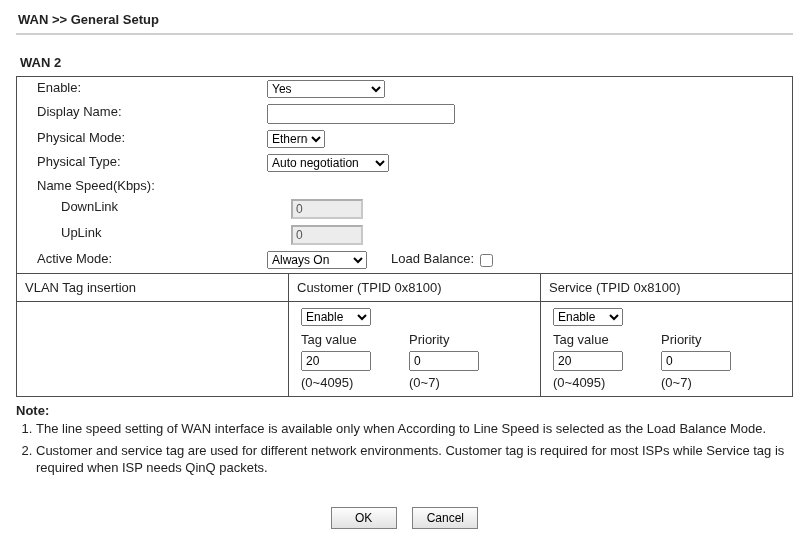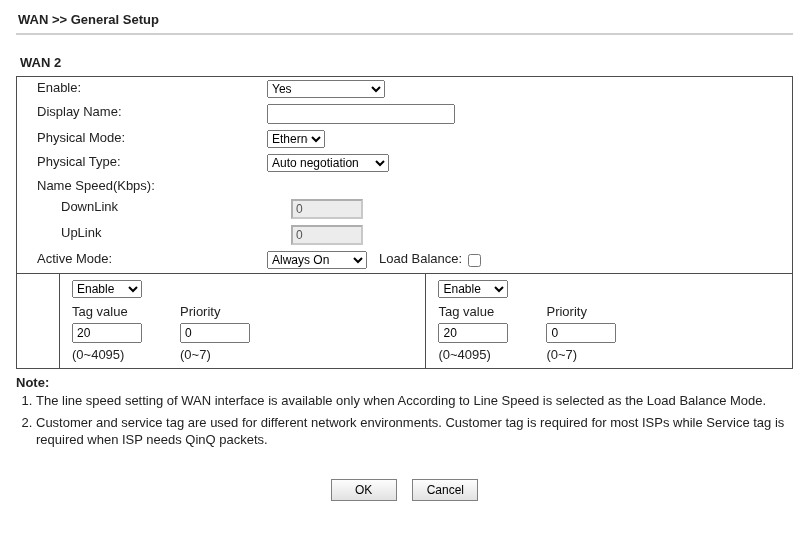--- a/index.html
+++ b/index.html
@@ -65,21 +65,21 @@
   select.active { width: 100px; }
   select.vlan-enable { width: 70px; }
   input[type="text"] {
     font-size: 12px;
     padding: 1px 3px;
   }
   input.display-name { width: 178px; }
   input.speed { width: 62px; background: #ececec; }
   input.tagval { width: 60px; }
   input.prio { width: 60px; }
-  .lb-label { margin-left: 12px; }
+  .lb-label { margin-left: 24px; }
   .vlan-col {
     display: flex;
     flex-direction: column;
     gap: 6px;
   }
   .vlan-fields {
     display: flex;
     gap: 28px;
   }
   .vlan-field {
@@ -167,20 +167,25 @@
           <div class="fields-label">Active Mode:</div>
           <select class="active">
             <option>Always On</option>
           </select>
           <span class="lb-label">Load Balance:</span>
           <input type="checkbox" style="margin-left: 6px;">
         </div>
       </td>
     </tr>
 
+    <tr class="section-header">
+      <th style="width:255px;">VLAN Tag insertion</th>
+      <th>Customer (TPID 0x8100)</th>
+      <th>Service (TPID 0x8100)</th>
+    </tr>
 
     <tr>
       <td></td>
       <td>
         <div class="vlan-col">
           <select class="vlan-enable">
             <option>Enable</option>
           </select>
           <div class="vlan-fields">
             <div class="vlan-field">

